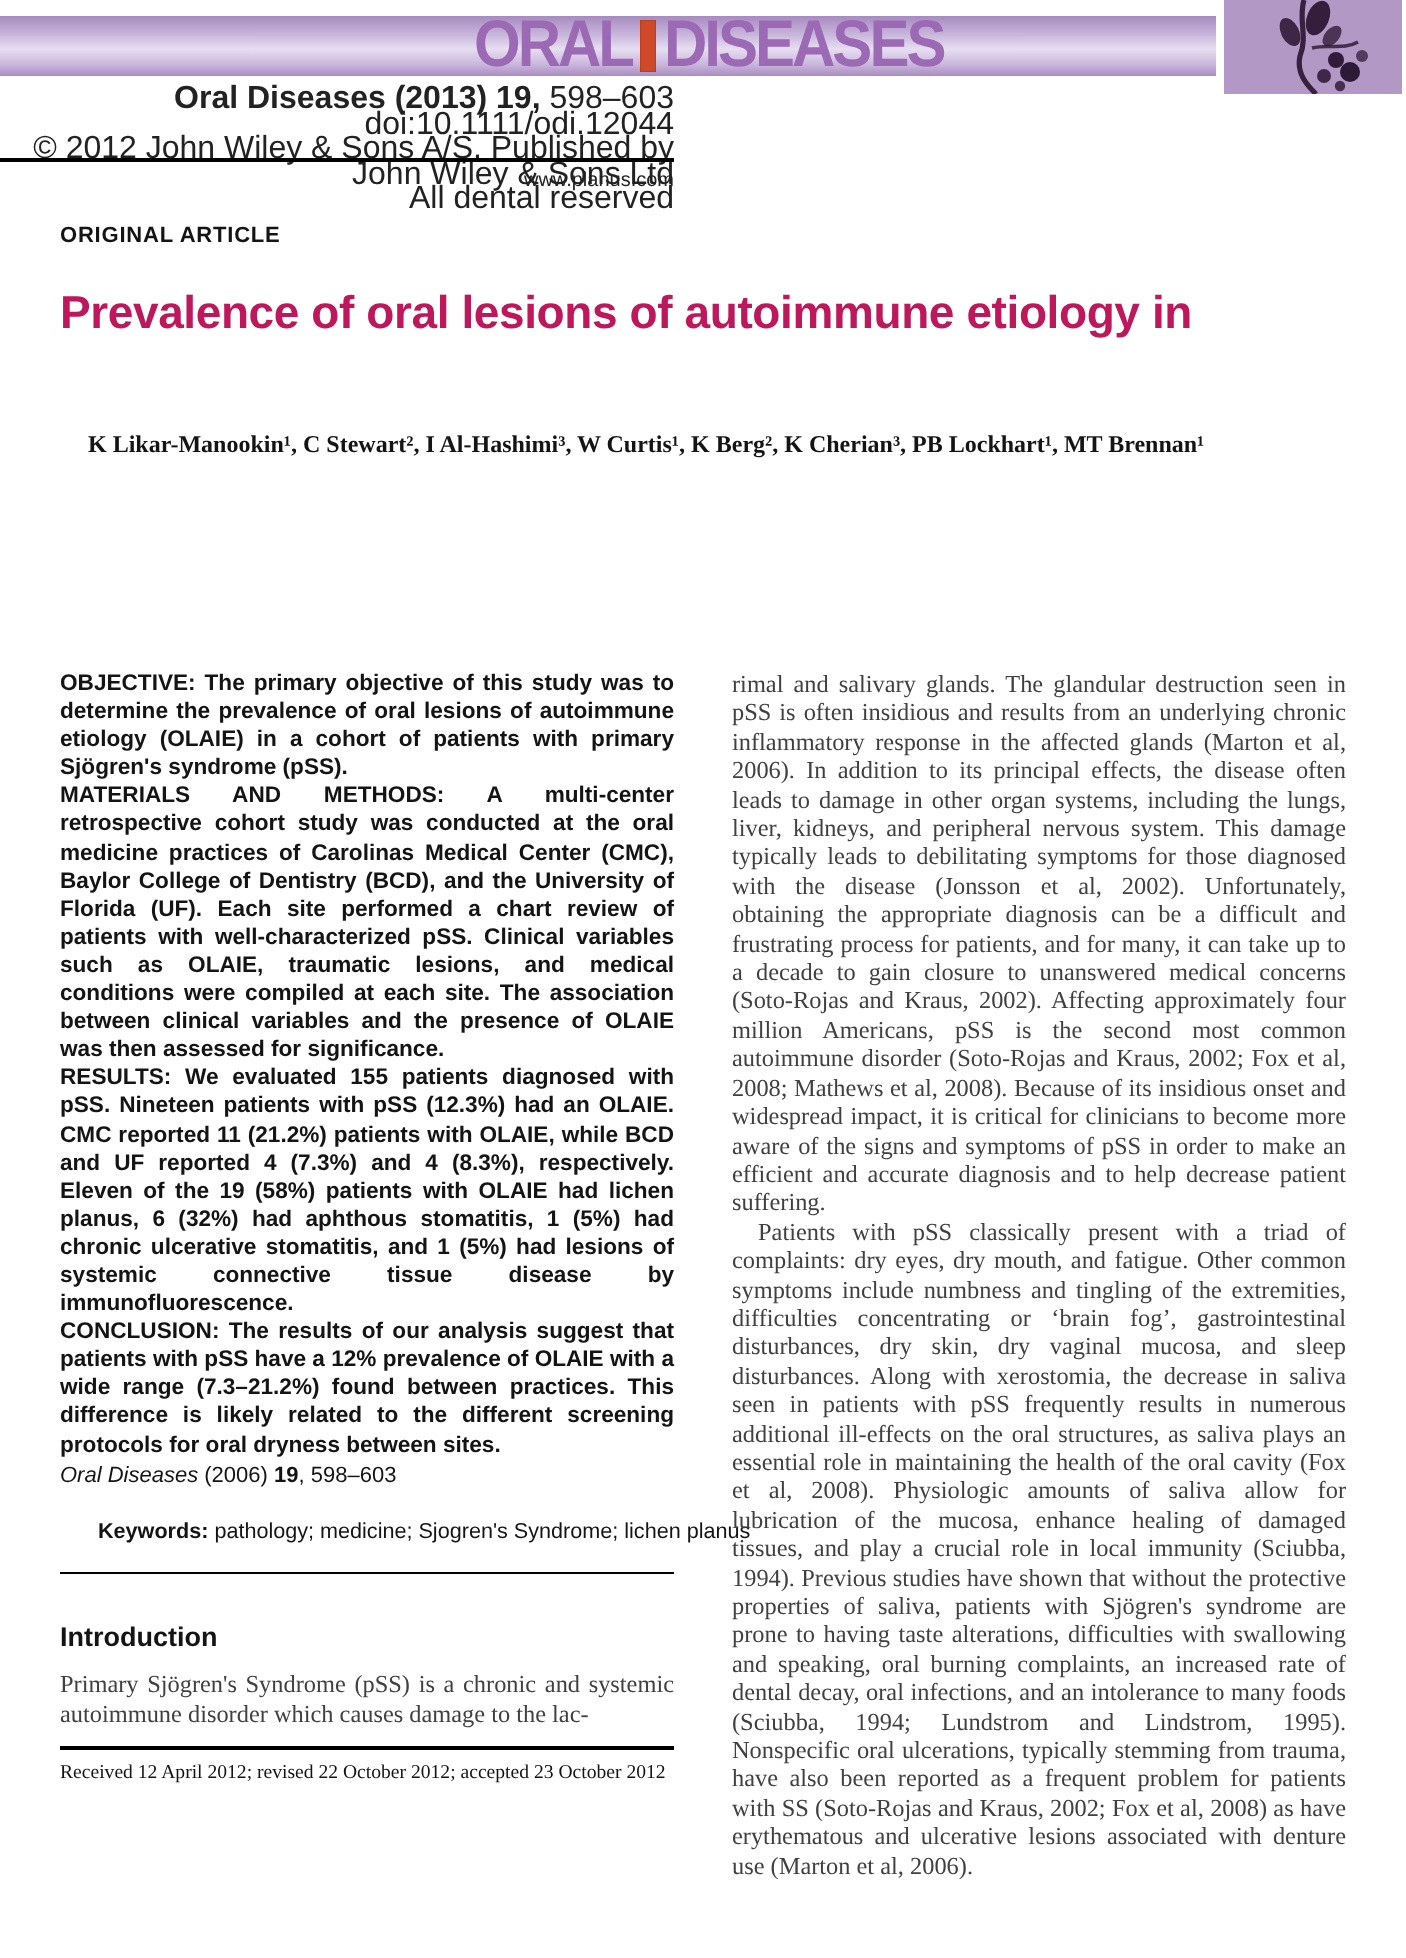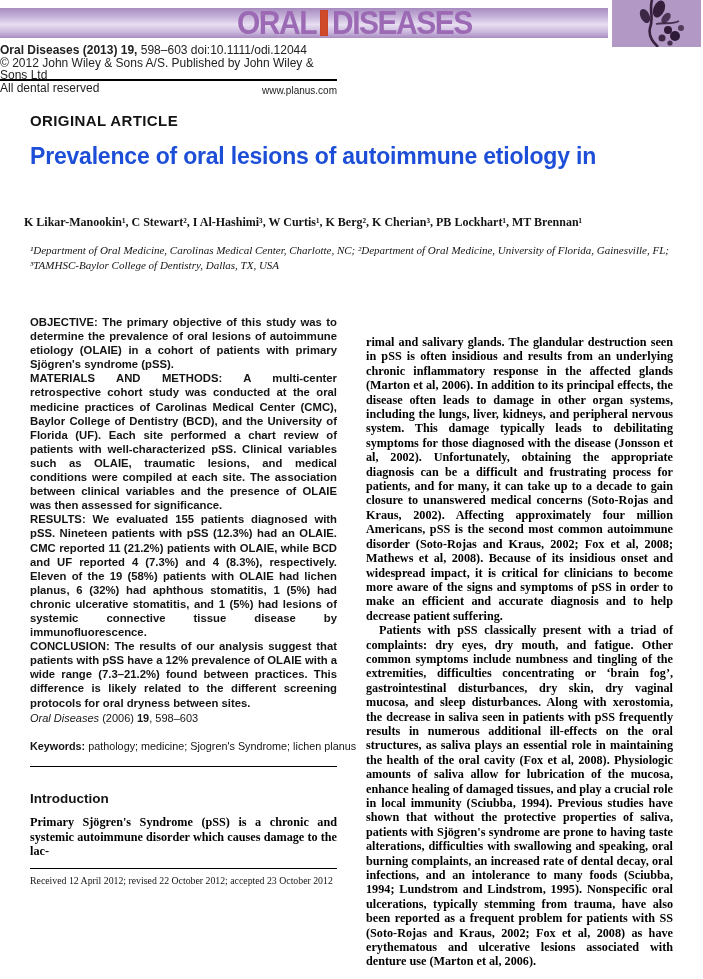--- a/index.html
+++ b/index.html
@@ -21,48 +21,48 @@
     font-size:30px; font-weight:bold; color:#9c6ab5; letter-spacing:-1.5px;
     transform:scaleY(1.1); transform-origin:center;
     font-family:"Liberation Sans", sans-serif; line-height:35px;
   }
   .logo-divider { width:8px; height:26px; background:#cf4a28; margin:0 4px; box-shadow:inset 0 0 1px #8e2c12; }
   .flower-box {
     position:absolute; left:612px; top:0; width:89px; height:47px;
     background:#b298c5; overflow:hidden;
   }
   .citation {
-    position:absolute; top:44px; left:0; width:337px; 
-    font-size:12px; line-height:12.5px; color:#222;
+    position:absolute; top:44px; left:0; width:337px; text-align:right;
+    font-size:16px; line-height:12.5px; color:#222;
   }
   .rule-top { position:absolute; top:79px; left:0; width:337px; height:2px; background:#000; }
   .website { position:absolute; top:85px; left:0; width:337px; text-align:right; font-size:10px; color:#222; }
 
   
-  .article-type { position:absolute; top:112px; left:30px; font-size:15px; font-weight:bold; letter-spacing:0.4px; }
+  .article-type { position:absolute; top:112px; left:30px; font-size:11px; font-weight:bold; letter-spacing:0.4px; }
   .title { position:absolute; top:141px; left:30px; width:640px; margin:0;
-           font-size:23px; line-height:31px; font-weight:bold; letter-spacing:-0.2px; color:#1d4ed8; }
-  .authors { position:absolute; top:215px; left:24px; width:660px; white-space:nowrap;
+           font-size:23px; line-height:31px; font-weight:bold; letter-spacing:-0.2px; color:#be185d; }
+  .authors { position:absolute; top:215px; left:44px; width:660px; white-space:nowrap;
              font-family:"Liberation Serif", serif; font-weight:bold; font-size:12px; }
   .affiliations { position:absolute; top:243px; left:30px; width:645px;
                   font-family:"Liberation Serif", serif; font-style:italic; font-size:11px; line-height:15px; }
 
   
-  .col-left  { position:absolute; left:30px;  top:315px; width:307px; }
+  .col-left  { position:absolute; left:30px;  top:335px; width:307px; }
   .col-right { position:absolute; left:366px; top:335px; width:307px; }
 
   .abstract p { margin:0; font-weight:bold; font-size:11.3px; line-height:14.1px; text-align:justify; }
   .selfcite { font-weight:normal !important; font-size:11px !important; text-align:left !important; margin-top:1px !important; }
   .selfcite i { font-style:italic; }
   .keywords { font-weight:normal !important; font-size:10.8px !important; margin-top:14px !important; text-align:left !important; white-space:nowrap; }
-  .keywords b { font-weight:bold; }
+  .keywords b { font-weight:bold;margin-left:19px; }
 
   .rule { height:1.5px; background:#000; margin-top:13px; }
   .intro-heading { font-size:13.5px; font-weight:bold; margin:24px 0 9px 0; font-family:"Liberation Sans", sans-serif; }
-  .body-text { font-family:"Liberation Serif", serif; font-size:12.2px; line-height:14.4px; text-align:justify; margin:0; color:#000000;font-weight:bold; }
+  .body-text { font-family:"Liberation Serif", serif; font-size:12.2px; line-height:14.4px; text-align:justify; margin:0; color:#404040; }
   .indent { text-indent:13px; }
   .foot-rule { margin-top:9px; }
   .footnote { margin-top:6px; }
   .footnote p { font-family:"Liberation Serif", serif; font-size:9.8px; line-height:12.6px; text-align:justify; margin:0; }
 </style>
 </head>
 <body>
 
 <div class="page">
 
@@ -92,21 +92,20 @@
     <div><b>Oral Diseases (2013) 19,</b><span> 598–603 doi:10.1111/odi.12044</span></div>
     <div>© 2012 John Wiley &amp; Sons A/S. Published by John Wiley &amp; Sons Ltd</div>
     <div>All dental reserved</div>
   </div>
   <div class="rule-top"></div>
   <div class="website">www.planus.com</div>
 
   <div class="article-type">ORIGINAL ARTICLE</div>
   <h1 class="title"><span>Prevalence of oral lesions of autoimmune etiology in</span><br></h1>
   <div class="authors">K Likar-Manookin¹, C Stewart², I Al-Hashimi³, W Curtis¹, K Berg², K Cherian³, PB Lockhart¹, MT Brennan¹</div>
-  <div class="affiliations">¹Department of Oral Medicine, Carolinas Medical Center, Charlotte, NC; ²Department of Oral Medicine, University of Florida, Gainesville, FL; ³TAMHSC-Baylor College of Dentistry, Dallas, TX, USA</div>
 
   <div class="col-left">
     <div class="abstract">
       <p><span>OBJECTIVE:</span> <span>The primary objective of this study was to determine the prevalence of oral lesions of autoimmune etiology (OLAIE) in a cohort of patients with primary Sjögren's syndrome (pSS).</span></p>
       <p><span>MATERIALS AND METHODS:</span> <span>A multi-center retrospective cohort study was conducted at the oral medicine practices of Carolinas Medical Center (CMC), Baylor College of Dentistry (BCD), and the University of Florida (UF). Each site performed a chart review of patients with well-characterized pSS. Clinical variables such as OLAIE, traumatic lesions, and medical conditions were compiled at each site. The association between clinical variables and the presence of OLAIE was then assessed for significance.</span></p>
       <p><span>RESULTS:</span> <span>We evaluated 155 patients diagnosed with pSS. Nineteen patients with pSS (12.3%) had an OLAIE. CMC reported 11 (21.2%) patients with OLAIE, while BCD and UF reported 4 (7.3%) and 4 (8.3%), respectively. Eleven of the 19 (58%) patients with OLAIE had lichen planus, 6 (32%) had aphthous stomatitis, 1 (5%) had chronic ulcerative stomatitis, and 1 (5%) had lesions of systemic connective tissue disease by immunofluorescence.</span></p>
       <p><span>CONCLUSION:</span> <span>The results of our analysis suggest that patients with pSS have a 12% prevalence of OLAIE with a wide range (7.3–21.2%) found between practices. This difference is likely related to the different screening protocols for oral dryness between sites.</span></p>
       <p class="selfcite"><i>Oral Diseases</i><span> (2006) </span><b>19</b><span>, 598–603</span></p>
       <p class="keywords"><b>Keywords:</b> <span>pathology; medicine; Sjogren's Syndrome; lichen planus</span></p>
     </div>

